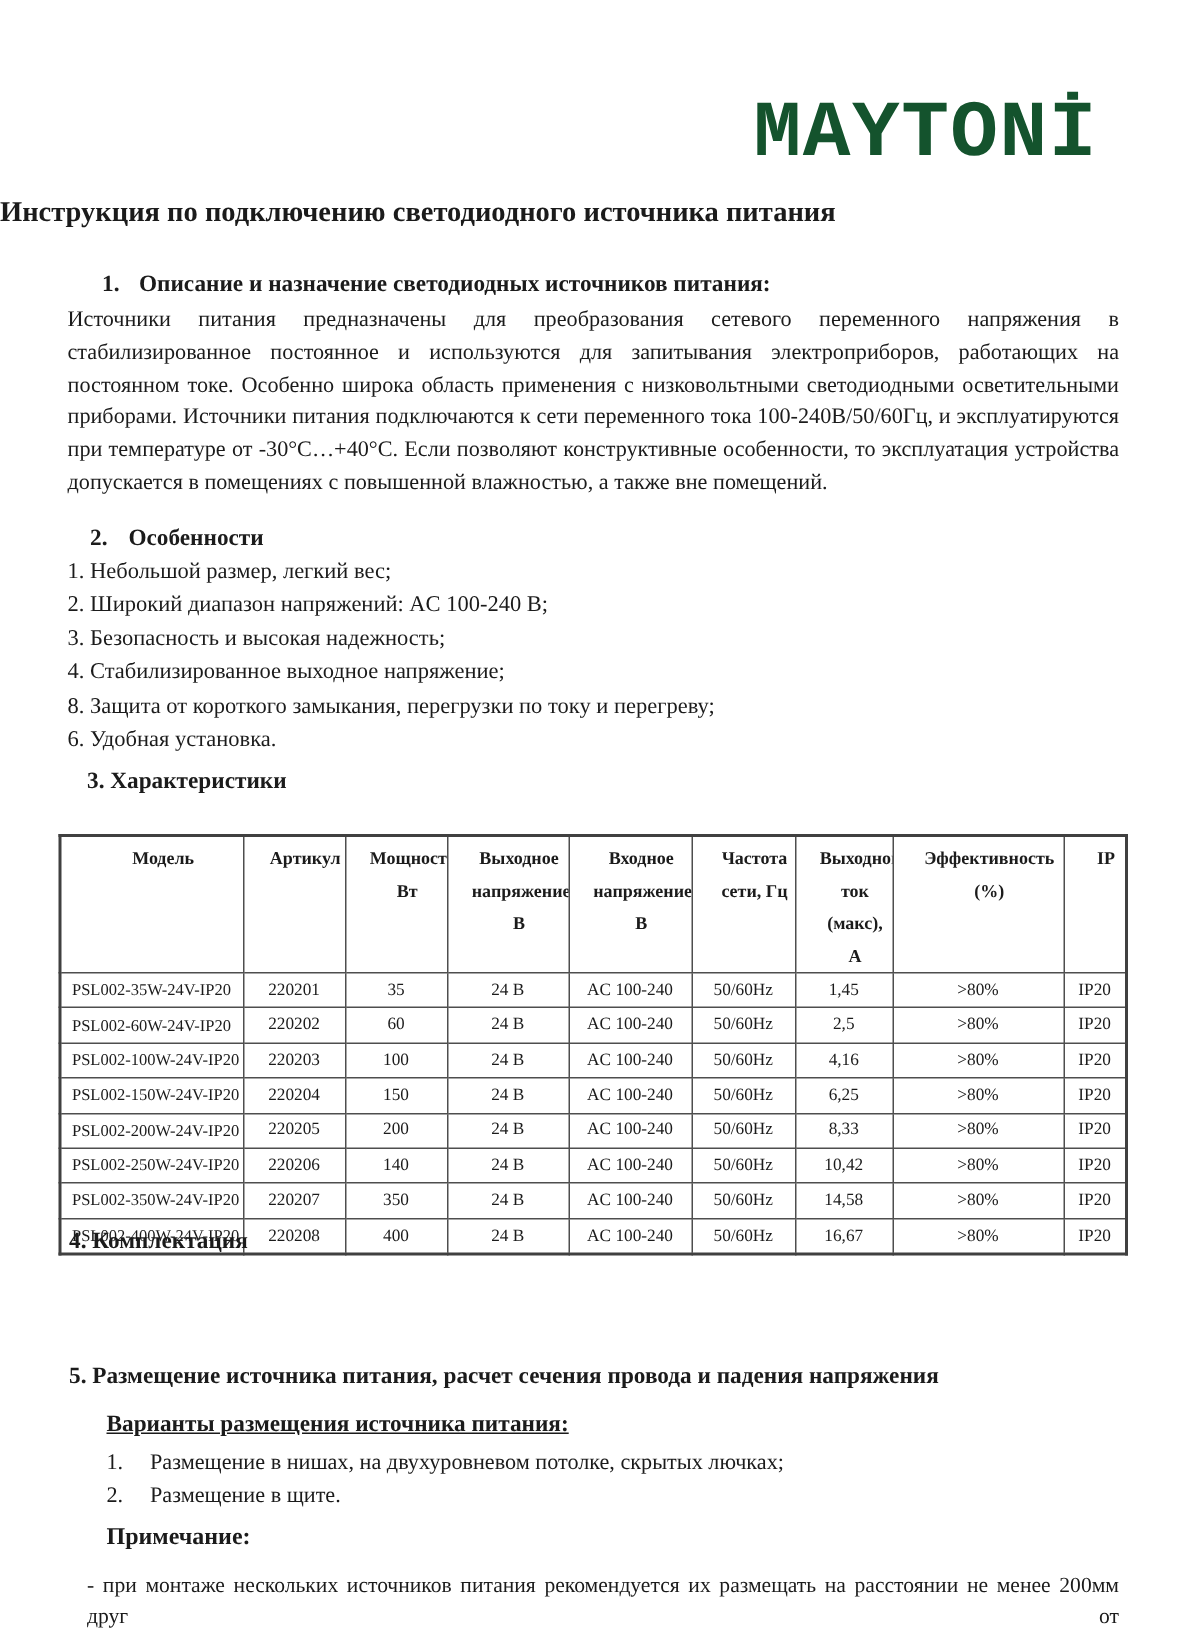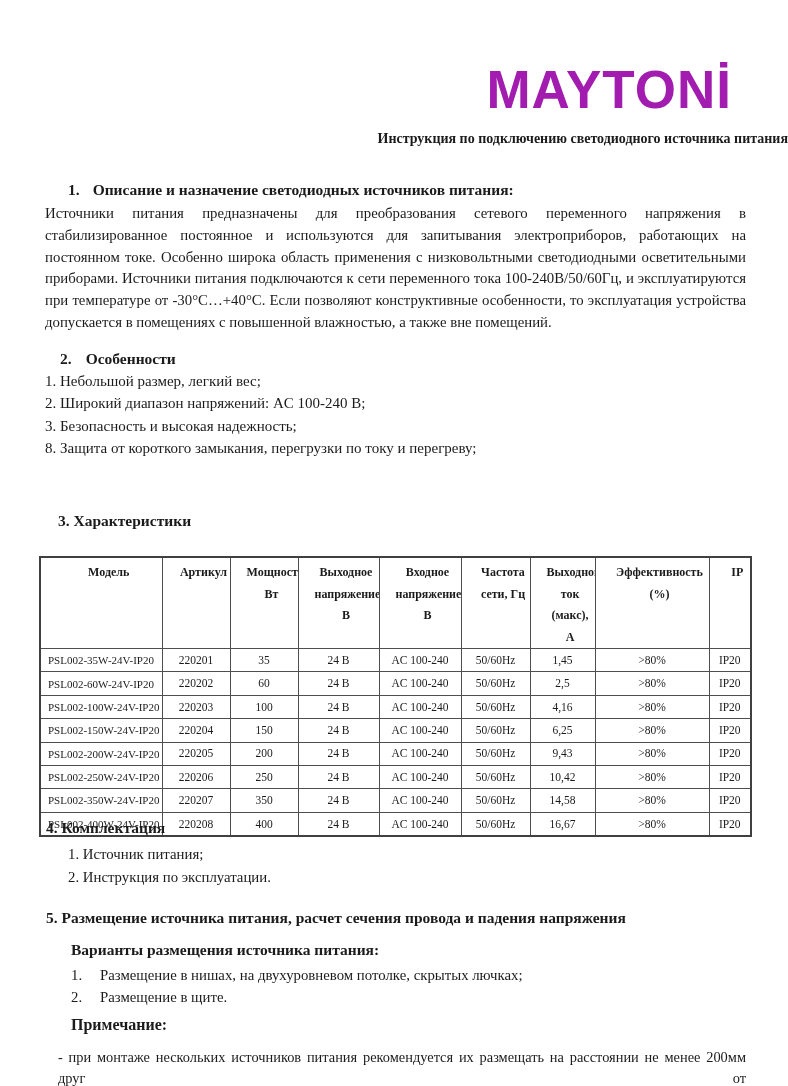--- a/index.html
+++ b/index.html
@@ -3,41 +3,41 @@
 <meta charset="utf-8">
 <style>
   html,body{margin:0;padding:0;background:#e8e8e8;}
   .page{
     position:relative;width:788px;height:1086px;margin:0 auto;
     background:#ffffff;color:#1b1b1b;
     font-family:"Liberation Serif",serif;overflow:hidden;
   }
   .logo{
     position:absolute;top:63px;right:56px;
-    font-family:Liberation Sans, sans-serif;font-weight:bold;
-    font-size:53px;line-height:1;letter-spacing:1px;color:#a21caf;
+    font-family:Liberation Mono, monospace;font-weight:bold;
+    font-size:53px;line-height:1;letter-spacing:1px;color:#14532d;
   }
   .doc-title{
-    position:absolute;top:131px;left:0;width:100%;text-align:right;
-    font-weight:bold;font-size:14px;line-height:1.2;
+    position:absolute;top:131px;left:0;width:100%;text-align:left;
+    font-weight:bold;font-size:19px;line-height:1.2;
   }
   .sec-heading{position:absolute;font-weight:bold;font-size:15.5px;line-height:1.2;display:flex;}
   .sec-heading .num{flex:0 0 auto;}
   #sec1-heading{top:181px;left:68px;gap:13px;}
   #sec2-heading{top:350px;left:60px;gap:14px;}
   #sec3-heading{top:512px;left:58px;display:block;}
   #sec4-heading{top:819px;left:46px;display:block;}
   #sec5-heading{top:909px;left:46px;display:block;}
   .para{
     position:absolute;top:203px;left:45px;width:701px;
     font-size:14.8px;line-height:21.8px;text-align:justify;
   }
   .features{position:absolute;top:370px;left:45px;font-size:15px;line-height:22.4px;}
   .kit-items{position:absolute;top:843px;left:68px;font-size:14.8px;line-height:22.6px;}
-  .variants-heading{position:absolute;top:941px;left:71px;font-weight:bold;font-size:15.5px;}
+  .variants-heading{position:absolute;top:941px;left:71px;font-weight:bold;font-size:15.5px;text-decoration:underline;}
   .variants{position:absolute;top:964px;left:71px;font-size:14.8px;line-height:22px;}
   .vitem{display:flex;}
   .vitem .vnum{flex:0 0 29px;}
   .note-heading{position:absolute;top:1016px;left:71px;font-weight:bold;font-size:16px;}
   .note-line{
     position:absolute;top:1047px;left:58px;width:688px;
     font-size:14.4px;line-height:21px;
     text-align:justify;text-align-last:justify;
   }
   table.spec{
@@ -74,21 +74,23 @@
 
   <div class="sec-heading" id="sec2-heading">
     <span class="num">2.</span>
     <span>Особенности</span>
   </div>
 
   <div class="features">
       <div>1. Небольшой размер, легкий вес;</div>
       <div>2. Широкий диапазон напряжений: AC 100-240 В;</div>
       <div>3. Безопасность и высокая надежность;</div>
+      <div>4. Стабилизированное выходное напряжение;</div>
       <div>8. Защита от короткого замыкания, перегрузки по току и перегреву;</div>
+      <div>6. Удобная установка.</div>
     </div>
 
   <div class="sec-heading" id="sec3-heading">3. Характеристики</div>
 
   <table class="spec">
     <colgroup>
       <col style="width:122px">
         <col style="width:68px">
         <col style="width:68px">
       <col style="width:81px">
@@ -165,28 +167,28 @@
           <td>&gt;80%</td>
           <td>IP20</td>
         </tr>
         <tr>
           <td class="model">PSL002-200W-24V-IP20</td>
           <td>220205</td>
           <td>200</td>
           <td>24 В</td>
           <td>AC 100-240</td>
           <td>50/60Hz</td>
-          <td>9,43</td>
+          <td>8,33</td>
           <td>&gt;80%</td>
           <td>IP20</td>
         </tr>
         <tr>
           <td class="model">PSL002-250W-24V-IP20</td>
           <td>220206</td>
-          <td>250</td>
+          <td>140</td>
           <td>24 В</td>
           <td>AC 100-240</td>
           <td>50/60Hz</td>
           <td>10,42</td>
           <td>&gt;80%</td>
           <td>IP20</td>
         </tr>
         <tr>
           <td class="model">PSL002-350W-24V-IP20</td>
           <td>220207</td>
@@ -207,24 +209,20 @@
           <td>50/60Hz</td>
           <td>16,67</td>
           <td>&gt;80%</td>
           <td>IP20</td>
         </tr>
       </tbody>
   </table>
 
   <div class="sec-heading" id="sec4-heading">4. Комплектация</div>
 
-  <div class="kit-items">
-      <div>1. Источник питания;</div>
-      <div>2. Инструкция по эксплуатации.</div>
-    </div>
 
   <div class="sec-heading" id="sec5-heading">5. Размещение источника питания, расчет сечения провода и падения напряжения</div>
 
   <div class="variants-heading">Варианты размещения источника питания:</div>
 
   <div class="variants">
       <div class="vitem">
         <span class="vnum">1.</span>
         <span>Размещение в нишах, на двухуровневом потолке, скрытых лючках;</span>
       </div>

